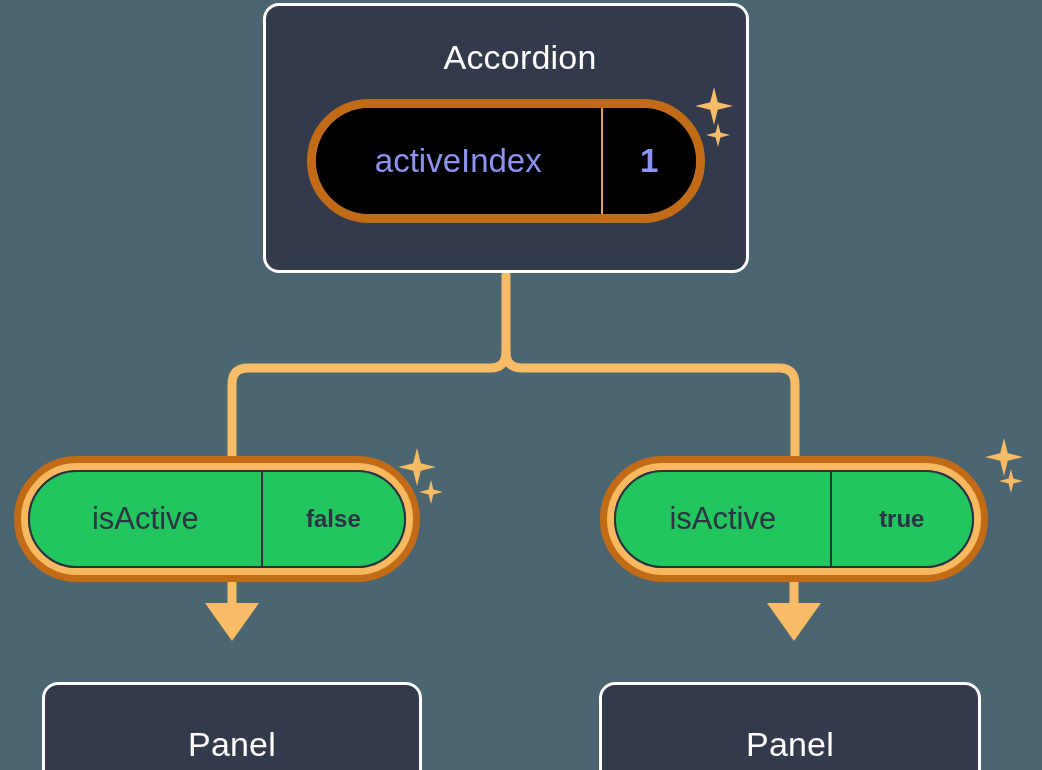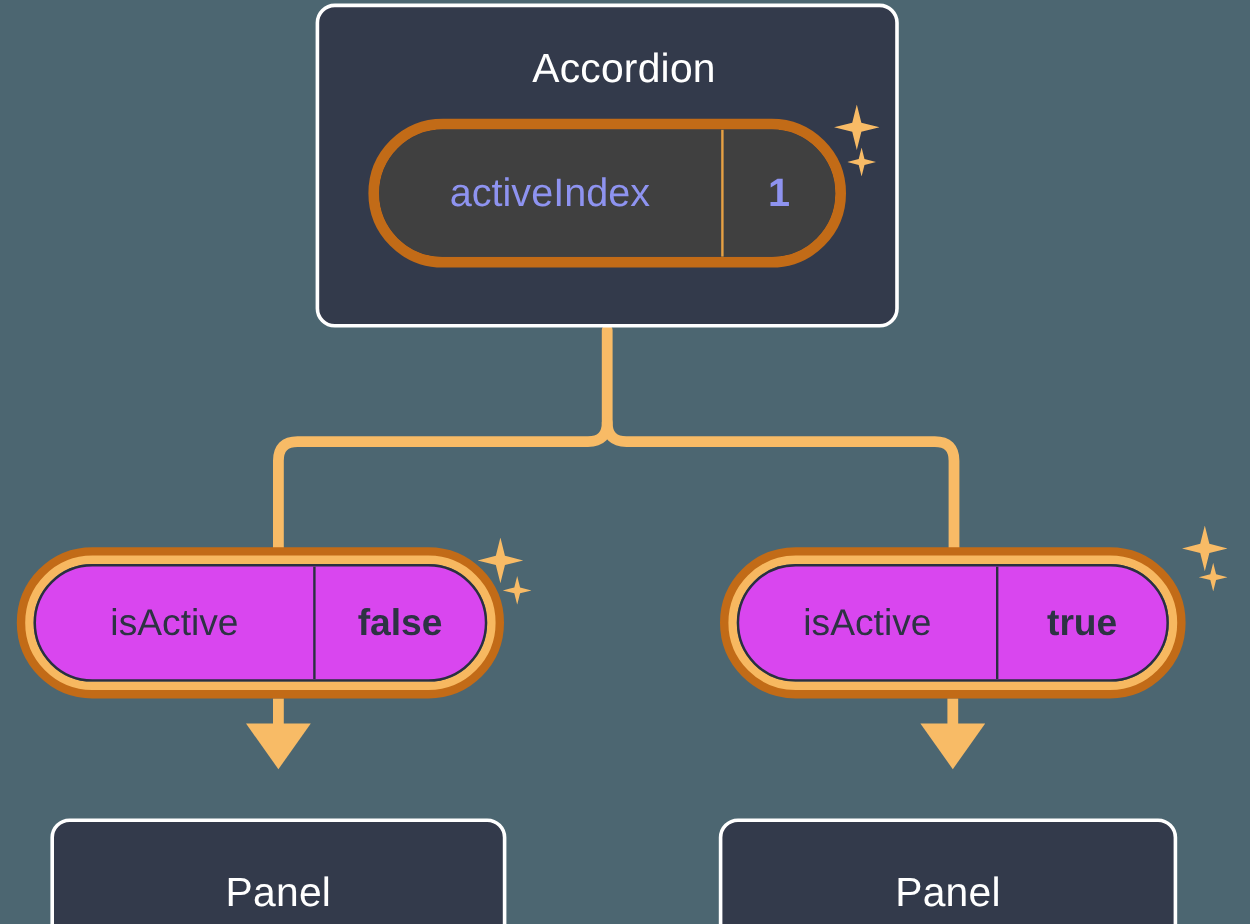--- a/index.html
+++ b/index.html
@@ -109,21 +109,21 @@
   #pill-accordion {
     left: 307px;
     top: 99px;
     width: 398px;
     height: 124px;
   }
   #pill-accordion .pill-ring       { left: 0;   top: 0;   width: 398px; height: 124px; }
   #pill-accordion .pill-inner-ring { left: 7px; top: 7px; width: 384px; height: 110px; border-width: 0; }
   #pill-accordion .pill-body {
     left: 9px; top: 9px; width: 380px; height: 106px;
-    background: #404040;
+    background: #000000;
   }
   #pill-accordion .pill-key {
     width: 286px;
     color: #8e93f0;
     font-size: 33px;
     border-right: 2px solid #e6a144;
   }
   #pill-accordion .pill-val {
     width: 94px;
     color: #8e93f0;
@@ -135,31 +135,31 @@
   .pill-purple { height: 126px; top: 456px; }
   #pill-left  { left: 14px;  width: 406px; }
   #pill-right { left: 600px; width: 388px; }
 
   .pill-purple .pill-ring       { left: 0;   top: 0;   width: 100%; height: 126px; }
   .pill-purple .pill-inner-ring { left: 7px; top: 7px; right: 7px; bottom: 7px;
                                   width: auto; height: auto; border-width: 7px; }
   .pill-purple .pill-body {
     left: 14px; top: 14px; right: 14px; bottom: 14px;
     width: auto; height: auto;
-    background: #d946ef;
+    background: #22c55e;
     border: 2px solid #2a3040;
   }
   .pill-purple .pill-key {
     color: #2d3343;
     font-size: 31px;
     border-right: 2px solid #2a3040;
   }
   .pill-purple .pill-val {
     color: #2d3343;
-    font-size: 31px;
+    font-size: 24px;
     font-weight: bold;
   }
   #pill-left  .pill-key { width: 232px; }
   #pill-left  .pill-val { width: 142px; }
   #pill-right .pill-key { width: 216px; }
   #pill-right .pill-val { width: 142px; }
 
   
   .sparkle {
     position: absolute;

